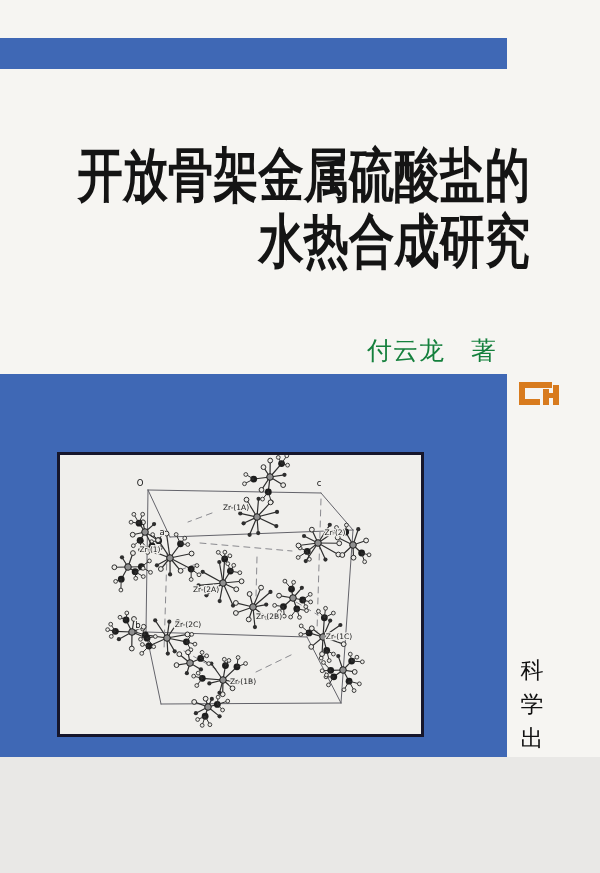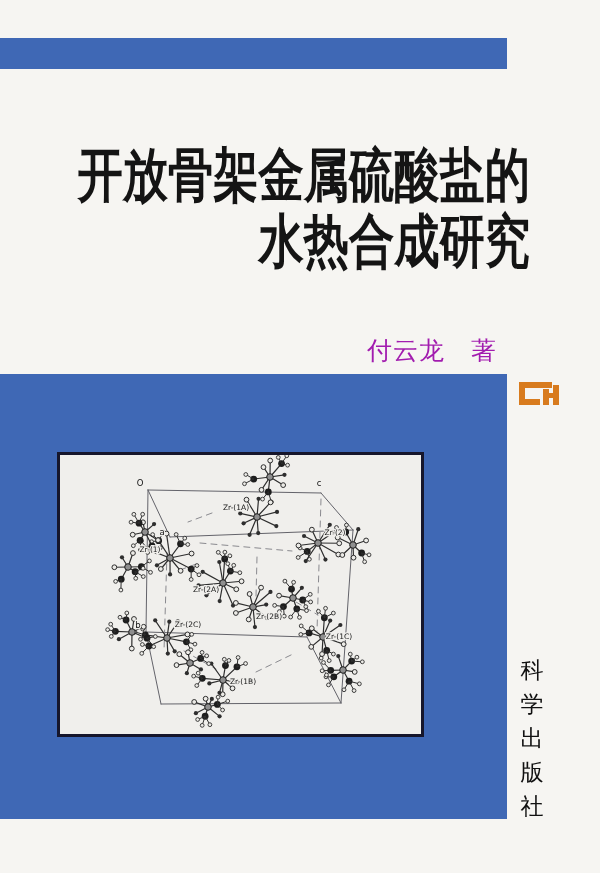--- a/index.html
+++ b/index.html
@@ -1,30 +1,30 @@
 <!DOCTYPE html>
 <html><head>
 <meta charset="utf-8">
 <style>
   html,body{margin:0;padding:0;background:#e9e8e6;}
   .cover{
-    position:relative;width:600px;height:873px;overflow:hidden;
+    position:relative;width:600px;height:757px;overflow:hidden;
     background:#f6f5f2;
     font-family:"Liberation Serif","DejaVu Serif",serif;
   }
   .top-band{position:absolute;left:0;top:38px;width:507px;height:31px;}
   .main-blue{position:absolute;left:0;top:374px;width:507px;height:445px;}
   .title-block{position:absolute;top:143px;right:70px;text-align:right;color:#141414;}
   .title-line{
     font-size:58px;line-height:66px;font-weight:bold;white-space:nowrap;
     transform:scaleX(0.78);transform-origin:100% 50%;
   }
   .author{
     position:absolute;top:337px;right:103px;font-size:25px;line-height:28px;
-    color:#a21caf;white-space:nowrap;letter-spacing:1px;
+    color:#15803d;white-space:nowrap;letter-spacing:1px;
   }
   .figure-panel{
     position:absolute;left:57px;top:452px;width:367px;height:285px;
     box-sizing:border-box;border:3px solid #16162b;background:#f0efec;
   }
   .figure-panel svg{display:block;}
   .ch-logo{position:absolute;left:514px;top:379px;width:50px;height:28px;}
   .publisher-col{
     position:absolute;left:519px;top:659px;width:26px;
     display:flex;flex-direction:column;align-items:center;gap:11px;

